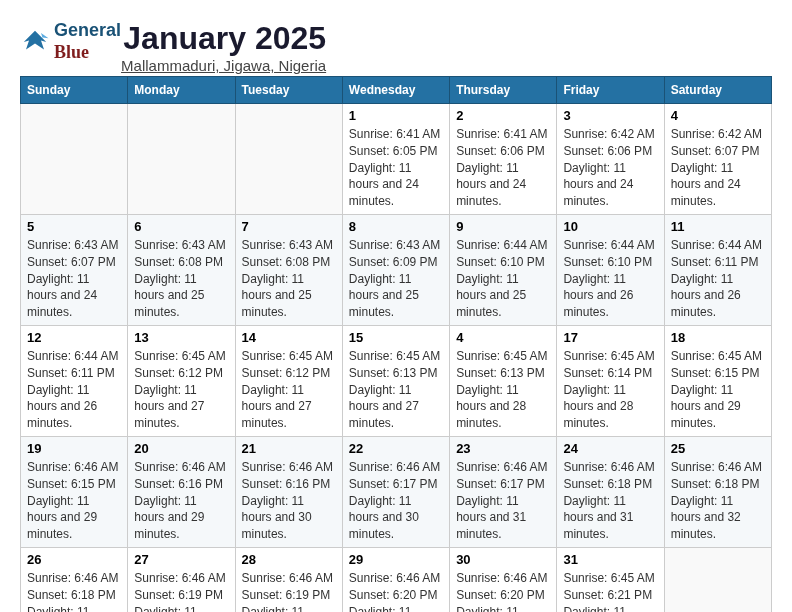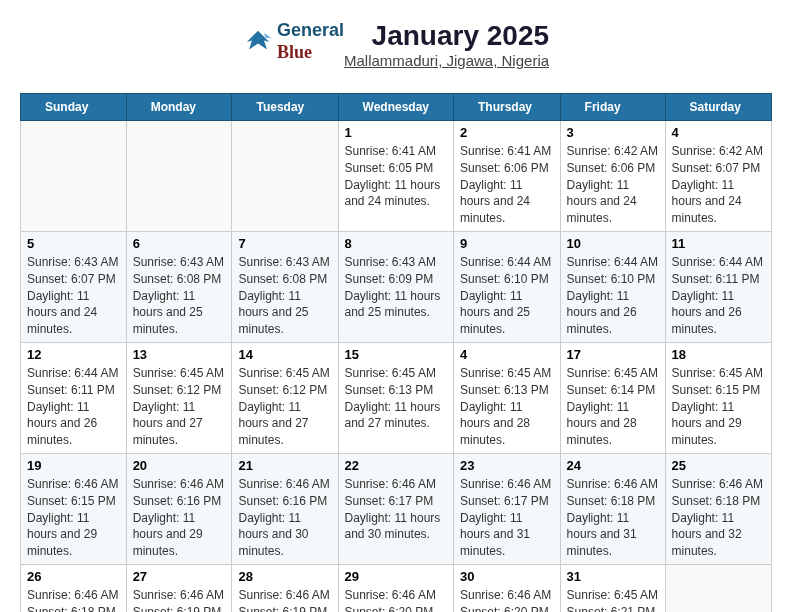--- a/index.html
+++ b/index.html
@@ -5,23 +5,23 @@
     * { box-sizing: border-box; margin: 0; padding: 0; }
     body {
       font-family: Arial, sans-serif;
       background: #fff;
       width: 792px;
       min-height: 612px;
       padding: 20px;
     }
     .header {
       display: flex;
-      justify-content: center;
+      justify-content: flex-start;
       align-items: flex-start;
-      margin-bottom: 24px;
+      margin-bottom: 2px;
     }
     .logo {
       display: flex;
       align-items: center;
     }
     .logo-text {
       font-size: 18px;
       font-weight: bold;
       color: #333;
       line-height: 1.2;
@@ -31,39 +31,39 @@
     }
     .logo-bird {
       width: 30px;
       height: 30px;
       margin-right: 4px;
     }
     .title-block {
       text-align: right;
     }
     .month-title {
-      font-size: 28px;
+      font-size: 32px;
       font-weight: bold;
       color: #1a1a2e;
     }
     .subtitle {
       font-size: 15px;
       color: #444;
       text-decoration: underline;
     }
     .calendar {
       width: 100%;
       border-collapse: collapse;
       font-size: 11px;
     }
     .calendar th {
       background-color: #2471a3;
       color: white;
       text-align: left;
-      padding: 6px 24px;
+      padding: 6px 6px;
       font-size: 12px;
       border: 1px solid #1a5276;
     }
     .calendar td {
       border: 1px solid #ccc;
       vertical-align: top;
       padding: 4px 6px;
       width: 107px;
       min-height: 80px;
       background: #fff;

